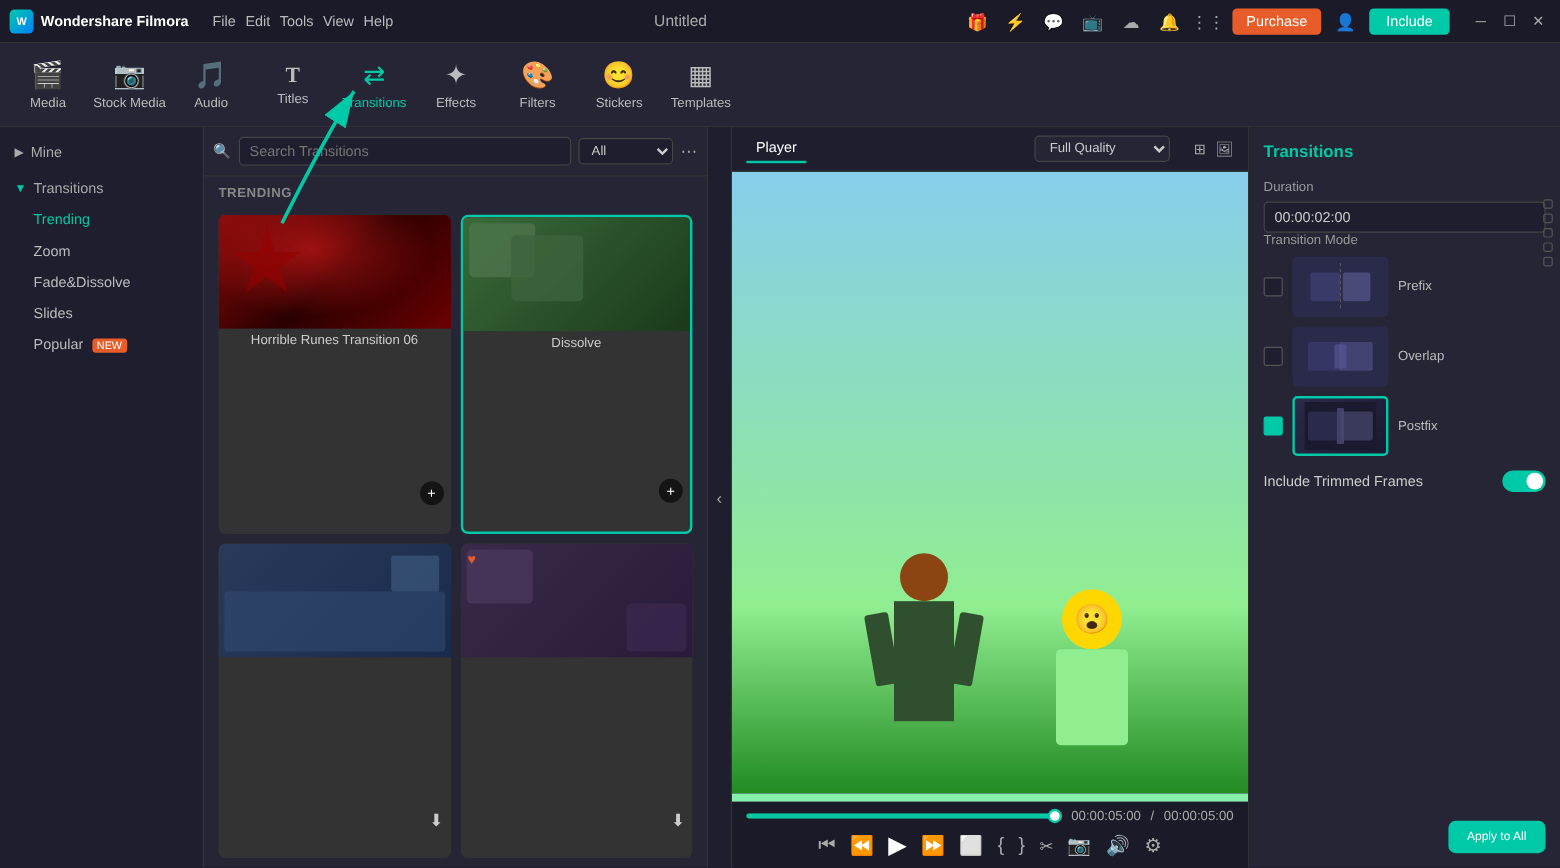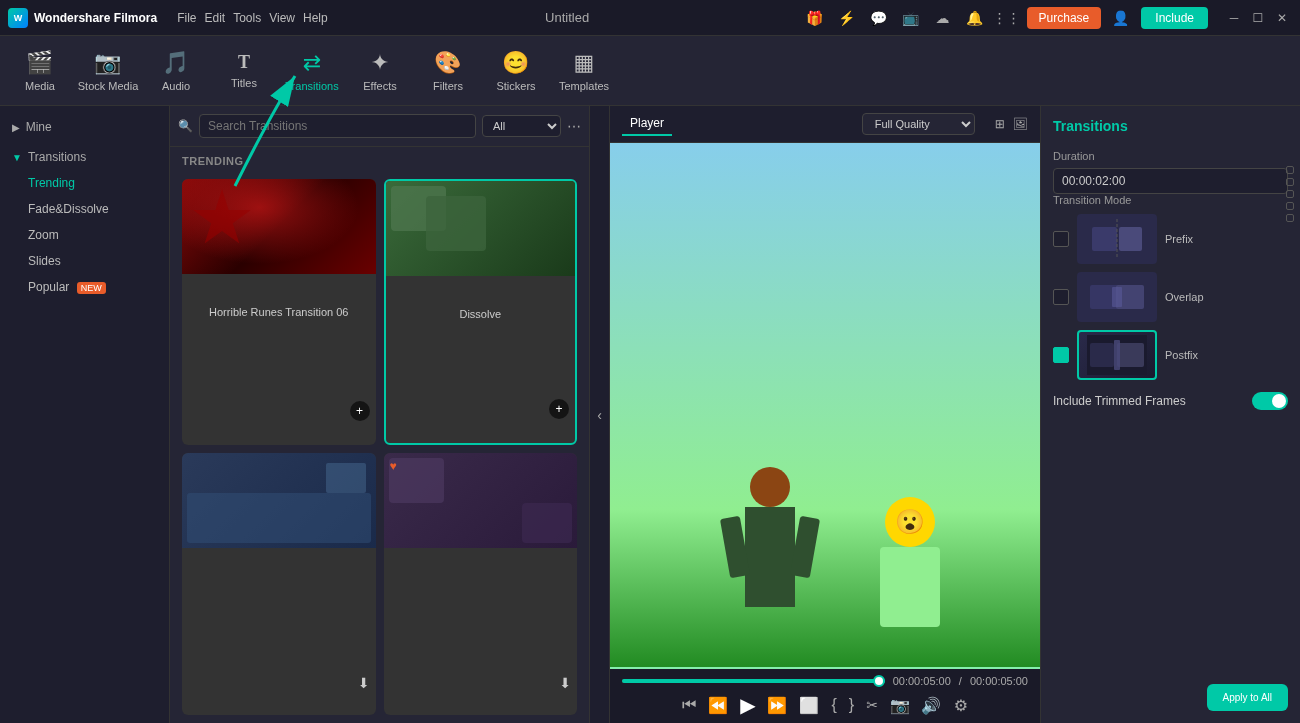--- a/index.html
+++ b/index.html
@@ -38,36 +38,36 @@
     
     .transitions-panel { width: 420px; background: #252535; border-right: 1px solid #333; display: flex; flex-direction: column; }
     .search-bar { display: flex; align-items: center; padding: 8px; gap: 6px; border-bottom: 1px solid #333; }
     .search-input { flex: 1; background: #1e1e2e; border: 1px solid #444; border-radius: 4px; padding: 4px 8px; color: #ccc; font-size: 12px; outline: none; }
     .filter-select { background: #1e1e2e; border: 1px solid #444; border-radius: 4px; padding: 3px 6px; color: #ccc; font-size: 11px; }
     .more-btn { color: #aaa; cursor: pointer; font-size: 14px; }
     .section-label { padding: 8px 12px 4px; font-size: 11px; color: #888; font-weight: 600; text-transform: uppercase; letter-spacing: 0.5px; }
     .grid-container { display: grid; grid-template-columns: 1fr 1fr; gap: 8px; padding: 8px 12px; overflow-y: auto; flex: 1; }
     .grid-item { position: relative; border-radius: 6px; overflow: hidden; cursor: pointer; background: #333; }
     .grid-item-thumb { width: 100%; height: 95px; position: relative; overflow: hidden; }
-    .grid-item-label { font-size: 11px; color: #ccc; padding: 4px 6px; text-align: center; margin-top: 28px; }
+    .grid-item-label { font-size: 11px; color: #ccc; padding: 4px 6px; text-align: center; }
     .grid-item.selected { border: 2px solid #00c9a7; }
     .add-icon { position: absolute; bottom: 24px; right: 6px; width: 20px; height: 20px; background: rgba(0,0,0,0.6); border-radius: 50%; display: flex; align-items: center; justify-content: center; color: #fff; font-size: 12px; }
     .download-icon { position: absolute; bottom: 24px; right: 6px; color: #ccc; font-size: 14px; }
     .heart-icon { position: absolute; top: 6px; left: 6px; color: #e85c2a; font-size: 12px; }
     .collapse-btn { width: 20px; background: #1e1e2e; border: none; color: #aaa; cursor: pointer; display: flex; align-items: center; justify-content: center; font-size: 14px; border-right: 1px solid #333; }
     .player-header { display: flex; align-items: center; justify-content: space-between; padding: 6px 12px; border-bottom: 1px solid #333; }
     .player-tabs { display: flex; gap: 8px; }
     .player-tab { padding: 4px 8px; cursor: pointer; color: #aaa; font-size: 12px; border-bottom: 2px solid transparent; }
     .player-tab.active { color: #fff; border-bottom-color: #00c9a7; }
     .quality-select { background: #252535; border: 1px solid #444; border-radius: 4px; padding: 3px 8px; color: #ccc; font-size: 11px; }
     .player-icons { display: flex; gap: 8px; }
     .player-bg { width: 100%; height: 240px; background: #111; display: flex; align-items: center; justify-content: center; }
 
     
-    .player-controls { padding: 6px 12px; border-top: 2px solid #86efac; background: #1a1a28; }
+    .player-controls { padding: 6px 12px; border-top: 7px solid #86efac; background: #1a1a28; }
     .progress-bar { display: flex; align-items: center; gap: 8px; margin-bottom: 6px; }
     .progress-track { flex: 1; height: 4px; background: #444; border-radius: 2px; position: relative; cursor: pointer; }
     .progress-fill { height: 100%; background: #00c9a7; border-radius: 2px; width: 100%; }
     .progress-thumb { position: absolute; right: 0; top: -4px; width: 12px; height: 12px; background: #fff; border-radius: 50%; border: 2px solid #00c9a7; }
     .time-display { font-size: 11px; color: #aaa; }
     .ctrl-icons { display: flex; align-items: center; justify-content: center; gap: 12px; }
     .ctrl-icon { color: #aaa; cursor: pointer; font-size: 16px; }
     .ctrl-play { font-size: 20px; color: #fff; cursor: pointer; }
     .right-panel-title { font-size: 14px; color: #00c9a7; font-weight: 600; margin-bottom: 16px; }
     .field-label { font-size: 11px; color: #999; margin-bottom: 6px; }
@@ -180,22 +180,22 @@
         <span class="arrow">▶</span>
         <span>Mine</span>
       </div>
     </div>
     <div class="sidebar-section">
       <div class="sidebar-header expanded">
         <span class="arrow" style="color:#00c9a7;">▼</span>
         <span>Transitions</span>
       </div>
       <div class="sidebar-item active">Trending</div>
+      <div class="sidebar-item">Zoom</div>
       <div class="sidebar-item">Fade&amp;Dissolve</div>
-      <div class="sidebar-item">Zoom</div>
       <div class="sidebar-item">Slides</div>
       <div class="sidebar-item">
         <span>Popular</span>
         <span class="new-badge">NEW</span>
       </div>
     </div>
   </div>
 
   <div class="transitions-panel">
     <div class="search-bar">

